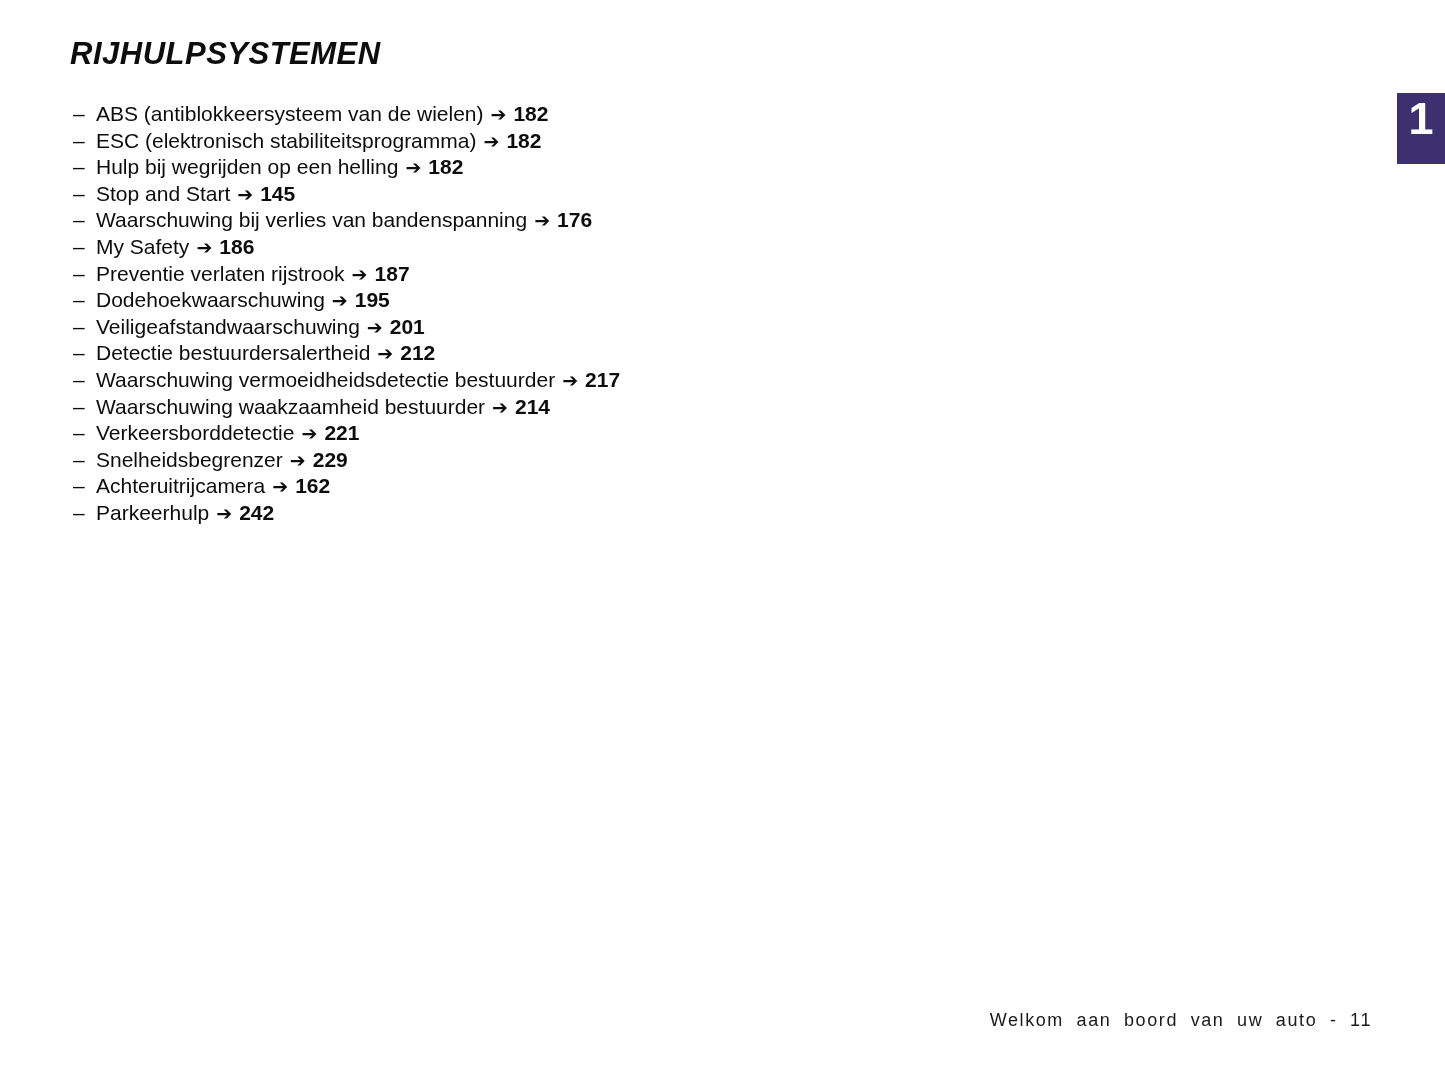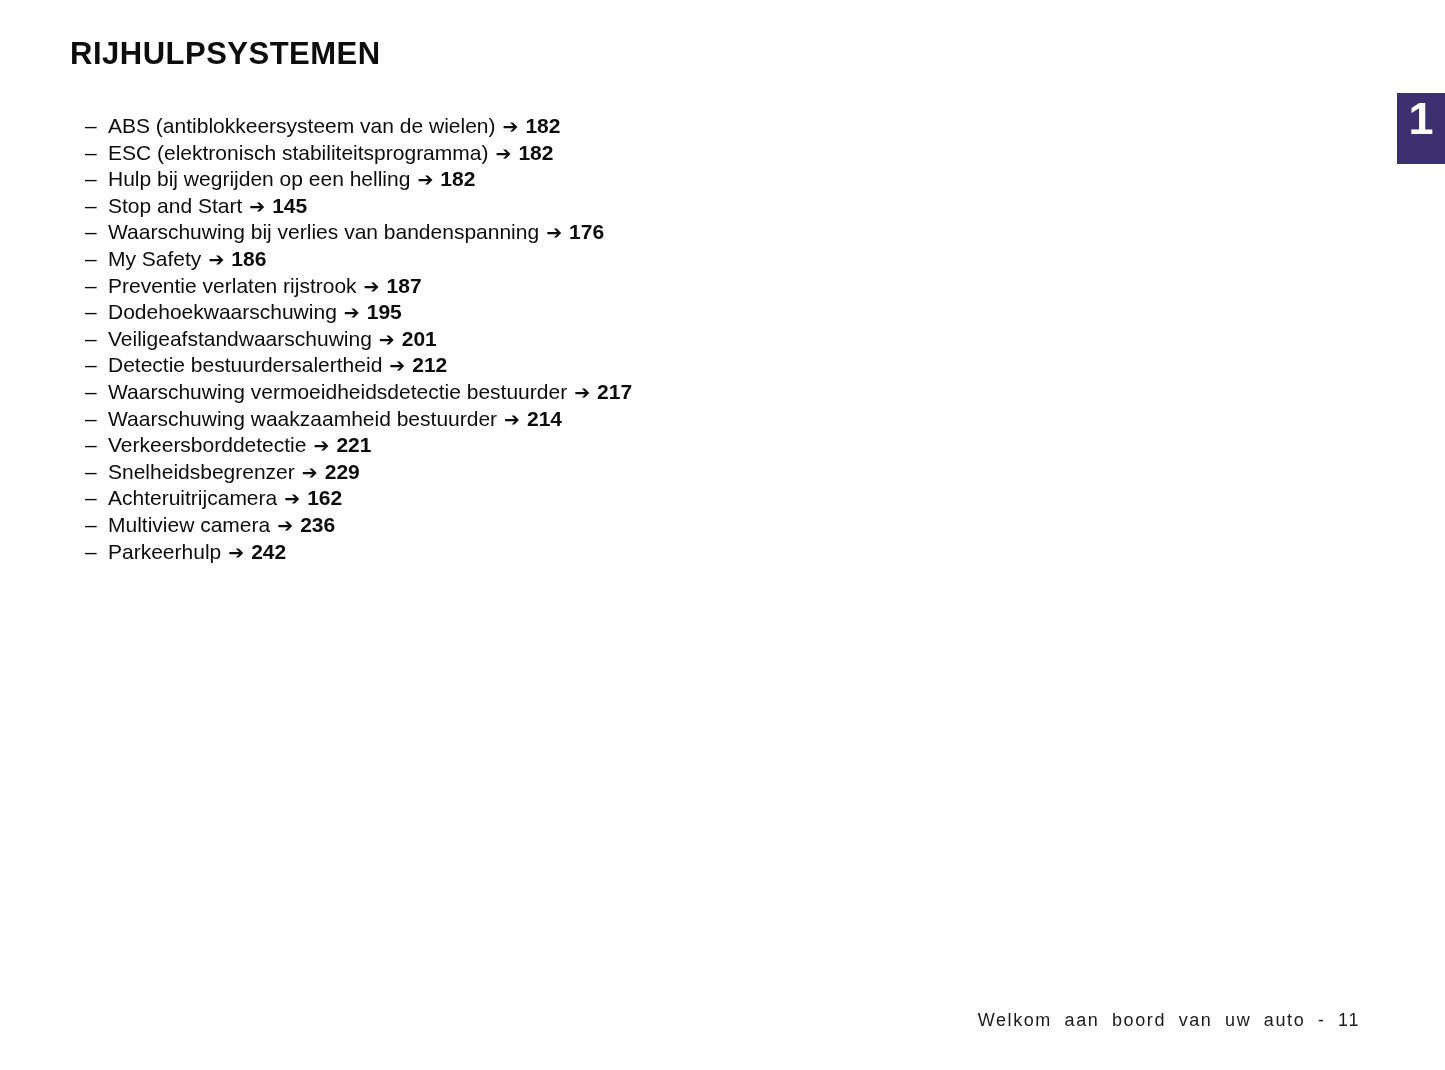--- a/index.html
+++ b/index.html
@@ -17,26 +17,27 @@
   }
   .page-title {
     position: absolute;
     left: 70px;
     top: 36px;
     margin: 0;
     font-size: 31px;
     font-weight: bold;
     letter-spacing: 0.5px;
     color: #0d0d0d;
+    font-style: italic;
   }
   .toc {
     position: absolute;
     left: 73px;
     top: 101px;
-    margin: 12px;
+    margin: 0;
     padding: 0;
     list-style: none;
     font-size: 21px;
     line-height: 25.6px;
     color: #0d0d0d;
   }
   .toc-item { white-space: nowrap; }
   .dash {
     display: inline-block;
     width: 23px;
@@ -62,21 +63,21 @@
     box-sizing: border-box;
   }
   .chapter-tab span {
     color: #ffffff;
     font-weight: bold;
     font-size: 45px;
     line-height: 1;
   }
   .page-footer {
     position: absolute;
-    right: 85px;
+    right: 73px;
     top: 1010px;
     font-size: 18px;
     letter-spacing: 1.6px;
     word-spacing: 6px;
     color: #1a1a1a;
     white-space: nowrap;
   }
 </style>
 </head>
 <body>
@@ -141,23 +142,20 @@
 
 
   <li class="toc-item">
     <span class="dash">–</span><span>Snelheidsbegrenzer</span><span class="arrow">➔</span><span class="pagenum">229</span>
   </li>
 
   <li class="toc-item">
     <span class="dash">–</span><span>Achteruitrijcamera</span><span class="arrow">➔</span><span class="pagenum">162</span>
   </li>
 
-  <li class="toc-item">
-    <span class="dash">–</span><span>Multiview camera</span><span class="arrow">➔</span><span class="pagenum">236</span>
-  </li>
 
   <li class="toc-item">
     <span class="dash">–</span><span>Parkeerhulp</span><span class="arrow">➔</span><span class="pagenum">242</span>
   </li>
 </ul>
 
 <div class="chapter-tab" style="background: rgb(60, 48, 112);">
   <span>1</span>
 </div>
 

